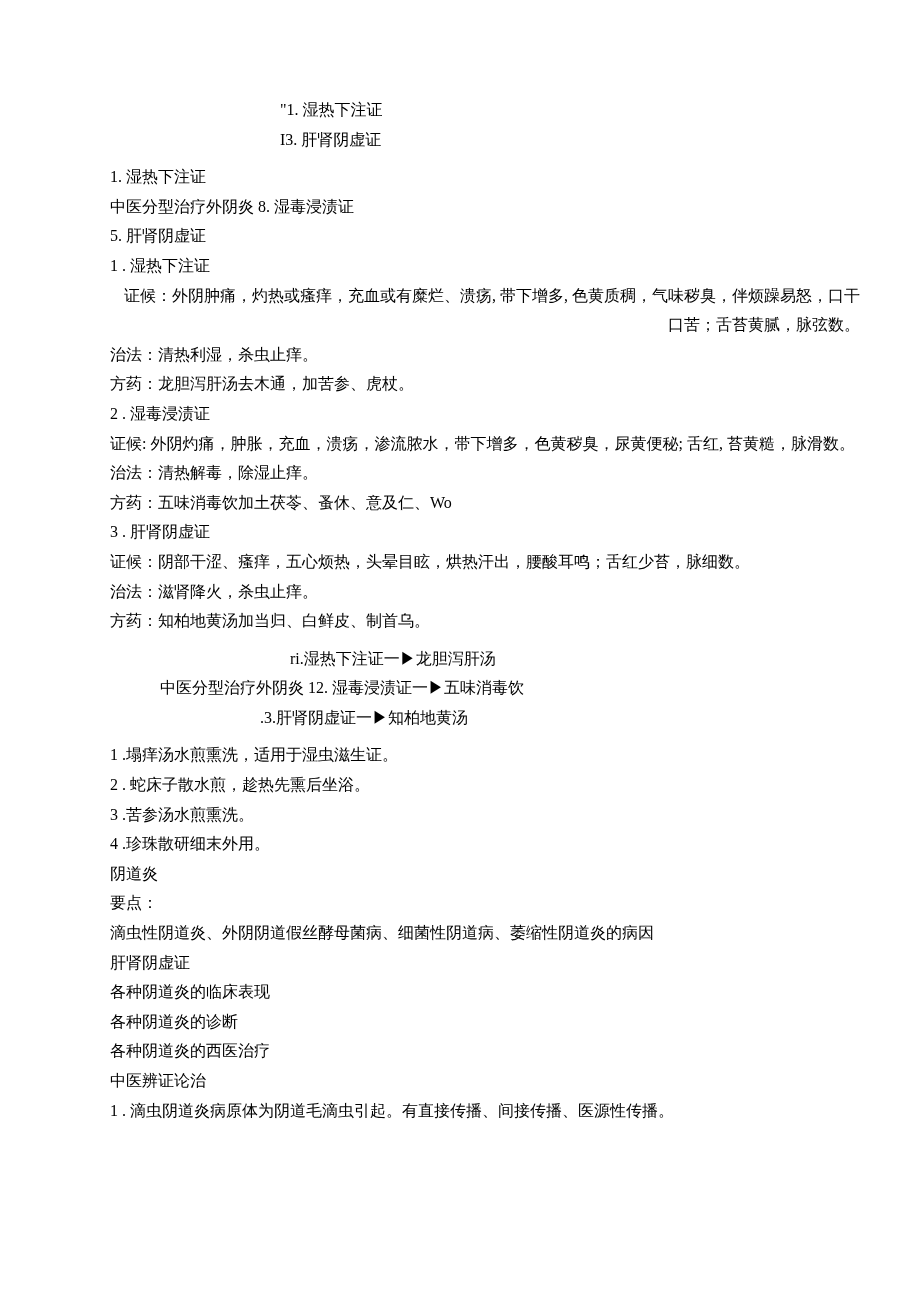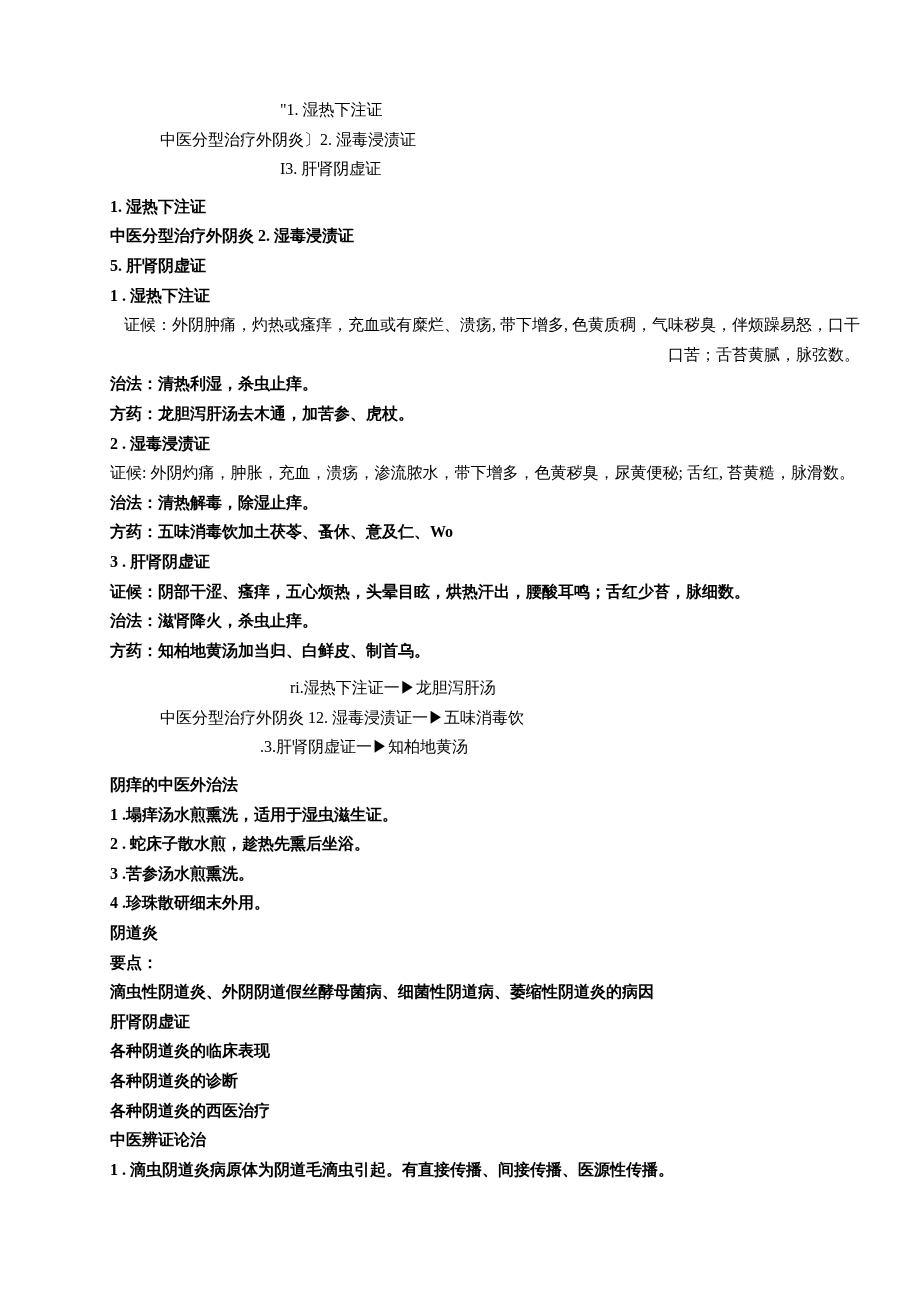--- a/index.html
+++ b/index.html
@@ -10,42 +10,40 @@
     font-size: 16px;
     color: #000;
     line-height: 1.85;
     width: 920px;
   }
   .page {
     padding: 95px 60px 60px 60px;
   }
   .indent1 {
     padding-left: 50px;
-    font-weight: bold;
   }
   .para {
     margin: 0;
   }
   .gap {
     height: 8px;
   }
 </style>
 </head>
 <body>
 
 <div class="page">
 
   <p class="para" style="padding-left:220px;">"1. 湿热下注证</p>
-  <p class="para" style="padding-left:100px;">中医分型治疗外阴炎〕2. 湿毒浸渍证</p>
   <p class="para" style="padding-left:220px;">I3. 肝肾阴虚证</p>
 
   <div class="gap"></div>
 
   <p class="para indent1">1. 湿热下注证</p>
-  <p class="para indent1">中医分型治疗外阴炎 2. 湿毒浸渍证</p>
+  <p class="para indent1">中医分型治疗外阴炎 8. 湿毒浸渍证</p>
   <p class="para indent1">5. 肝肾阴虚证</p>
 
   <p class="para indent1">1 . 湿热下注证</p>
   <p class="para" style="padding-left:0; text-indent:0;text-align:right;">
     <span style="display:block; padding-left:50px; text-indent:0;">证候：外阴肿痛，灼热或瘙痒，充血或有糜烂、溃疡, 带下增多, 色黄质稠，气味秽臭，伴烦躁易怒，口干口苦；舌苔黄腻，脉弦数。</span>
   </p>
   <p class="para indent1">治法：清热利湿，杀虫止痒。</p>
   <p class="para indent1">方药：龙胆泻肝汤去木通，加苦参、虎杖。</p>
 
   <p class="para indent1">2 . 湿毒浸渍证</p>
@@ -61,21 +59,20 @@
   <p class="para indent1">方药：知柏地黄汤加当归、白鲜皮、制首乌。</p>
 
   <div class="gap"></div>
 
   <p class="para" style="padding-left:230px;">ri.湿热下注证一▶龙胆泻肝汤</p>
   <p class="para" style="padding-left:100px;">中医分型治疗外阴炎 12. 湿毒浸渍证一▶五味消毒饮</p>
   <p class="para" style="padding-left:200px;">.3.肝肾阴虚证一▶知柏地黄汤</p>
 
   <div class="gap"></div>
 
-  <p class="para indent1">阴痒的中医外治法</p>
   <p class="para indent1">1 .塌痒汤水煎熏洗，适用于湿虫滋生证。</p>
   <p class="para indent1">2 . 蛇床子散水煎，趁热先熏后坐浴。</p>
   <p class="para indent1">3 .苦参汤水煎熏洗。</p>
   <p class="para indent1">4 .珍珠散研细末外用。</p>
 
   <p class="para indent1">阴道炎</p>
   <p class="para indent1">要点：</p>
   <p class="para indent1">滴虫性阴道炎、外阴阴道假丝酵母菌病、细菌性阴道病、萎缩性阴道炎的病因</p>
   <p class="para indent1">肝肾阴虚证</p>
   <p class="para indent1">各种阴道炎的临床表现</p>

